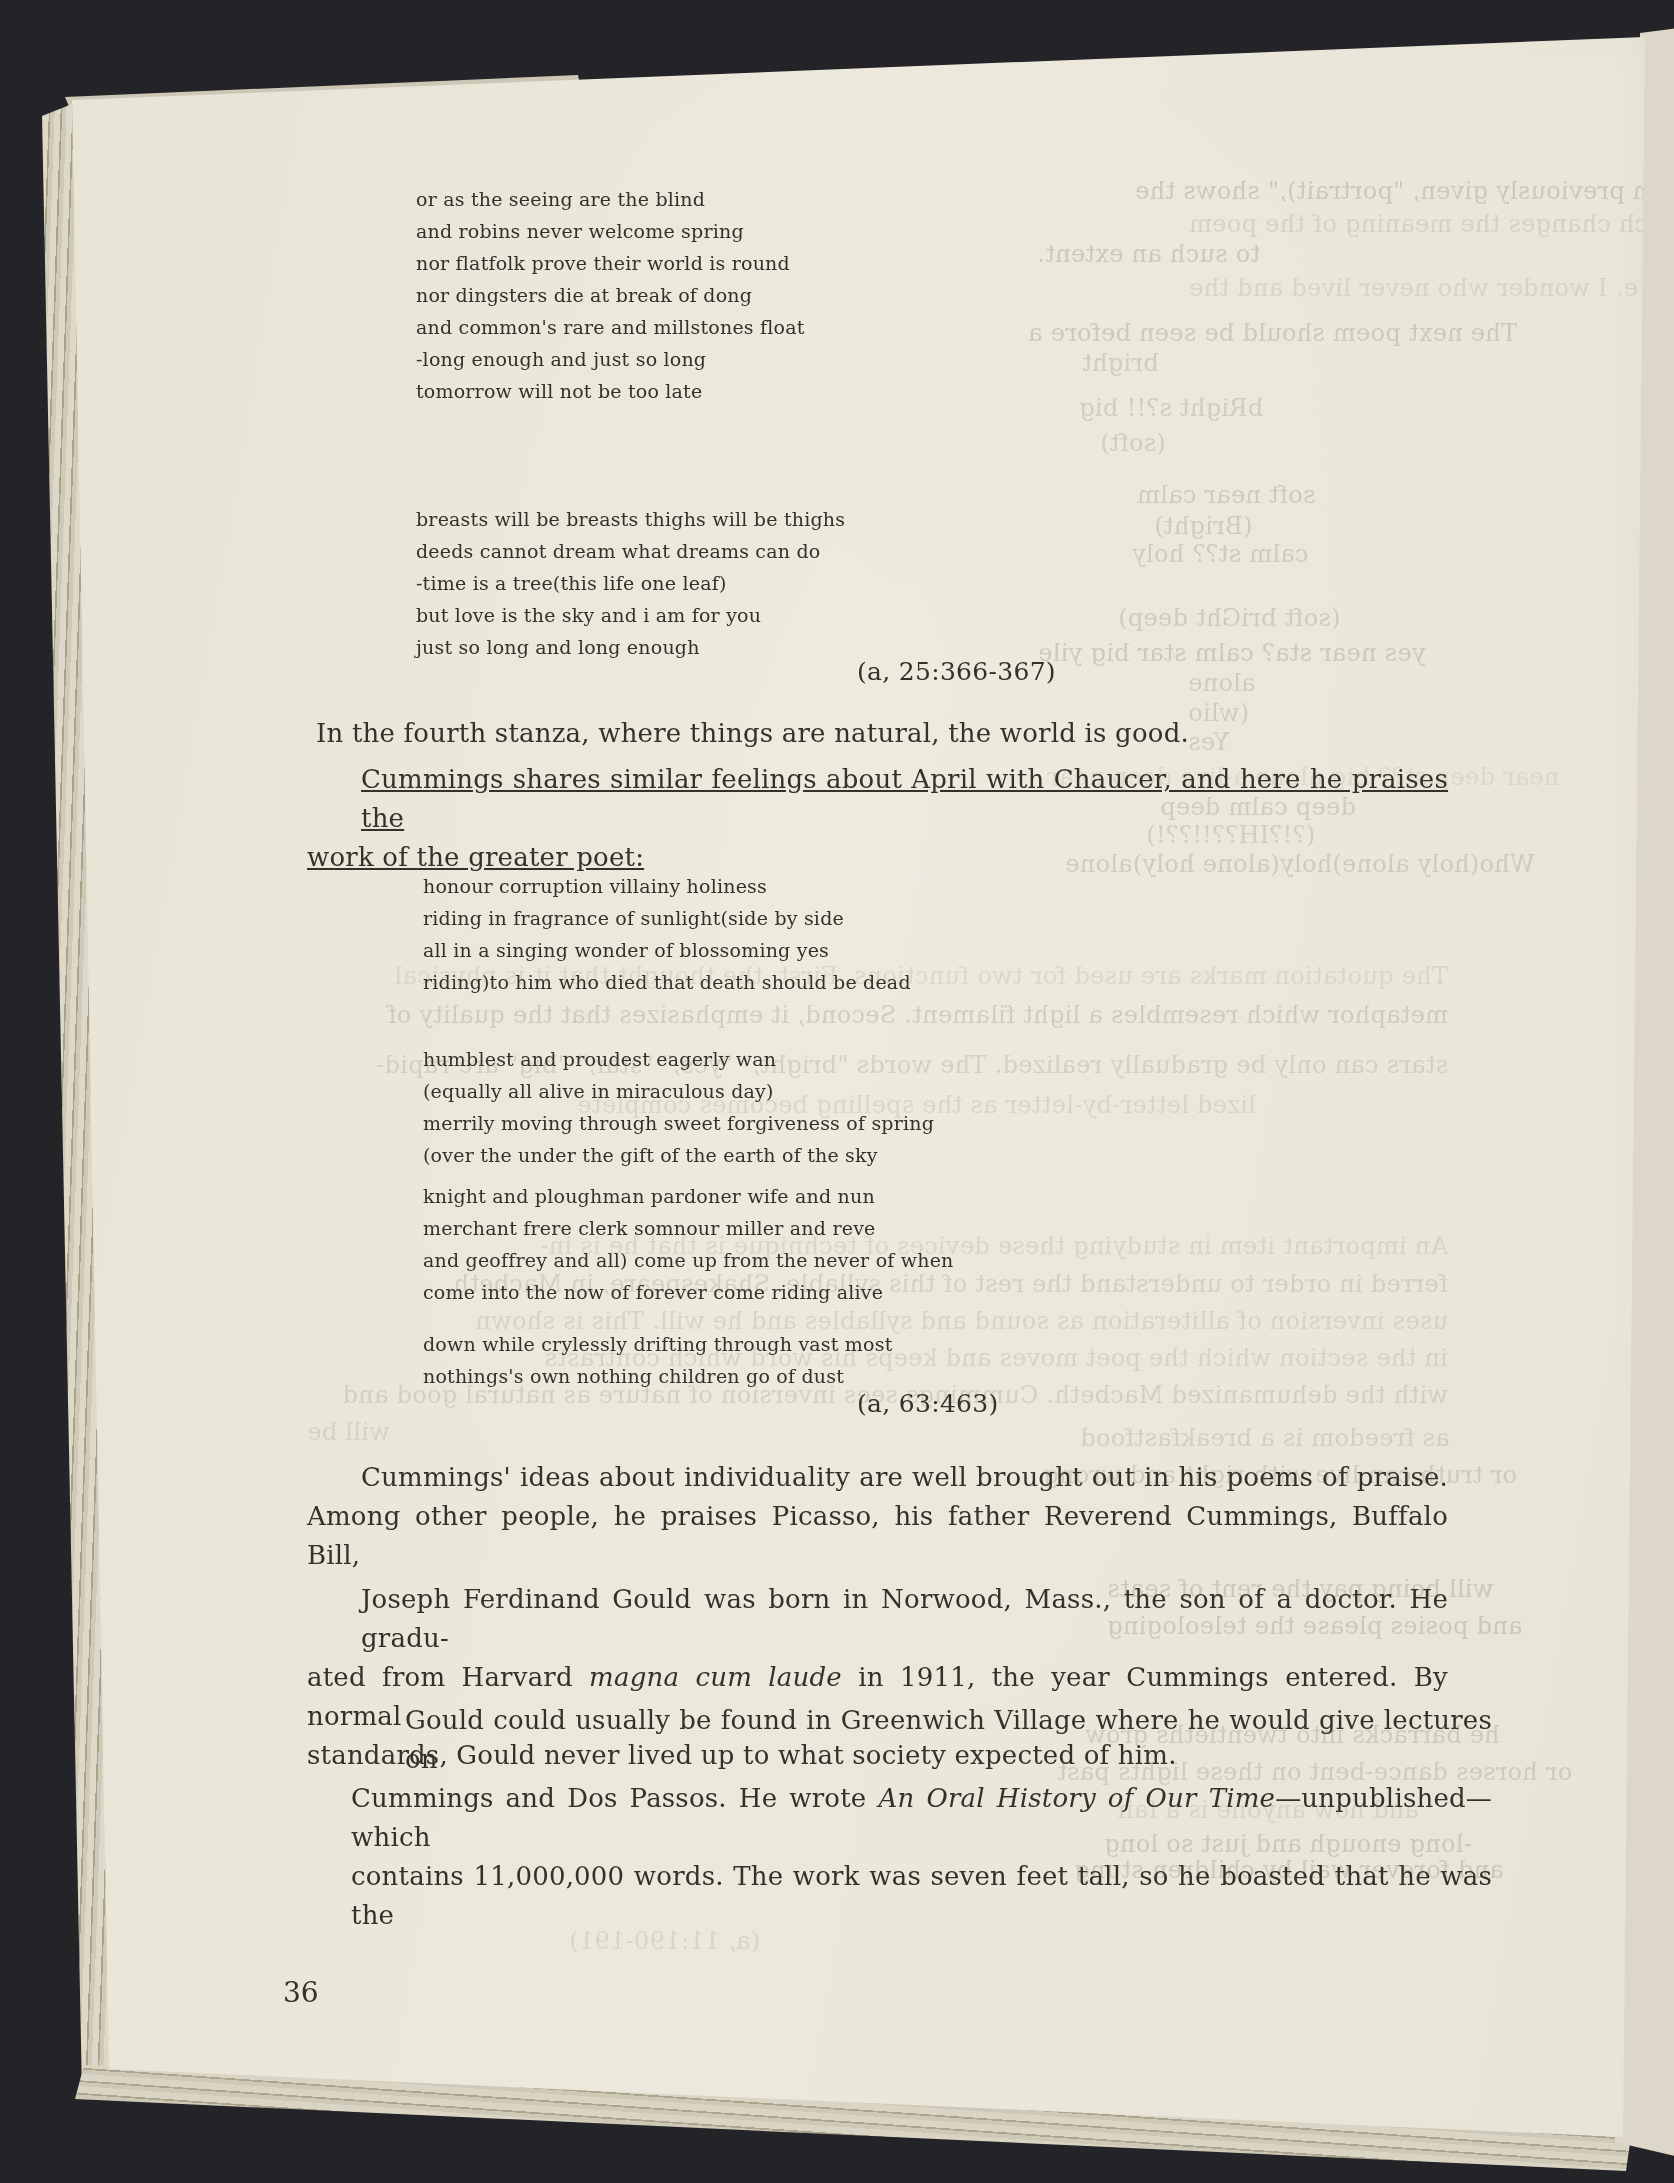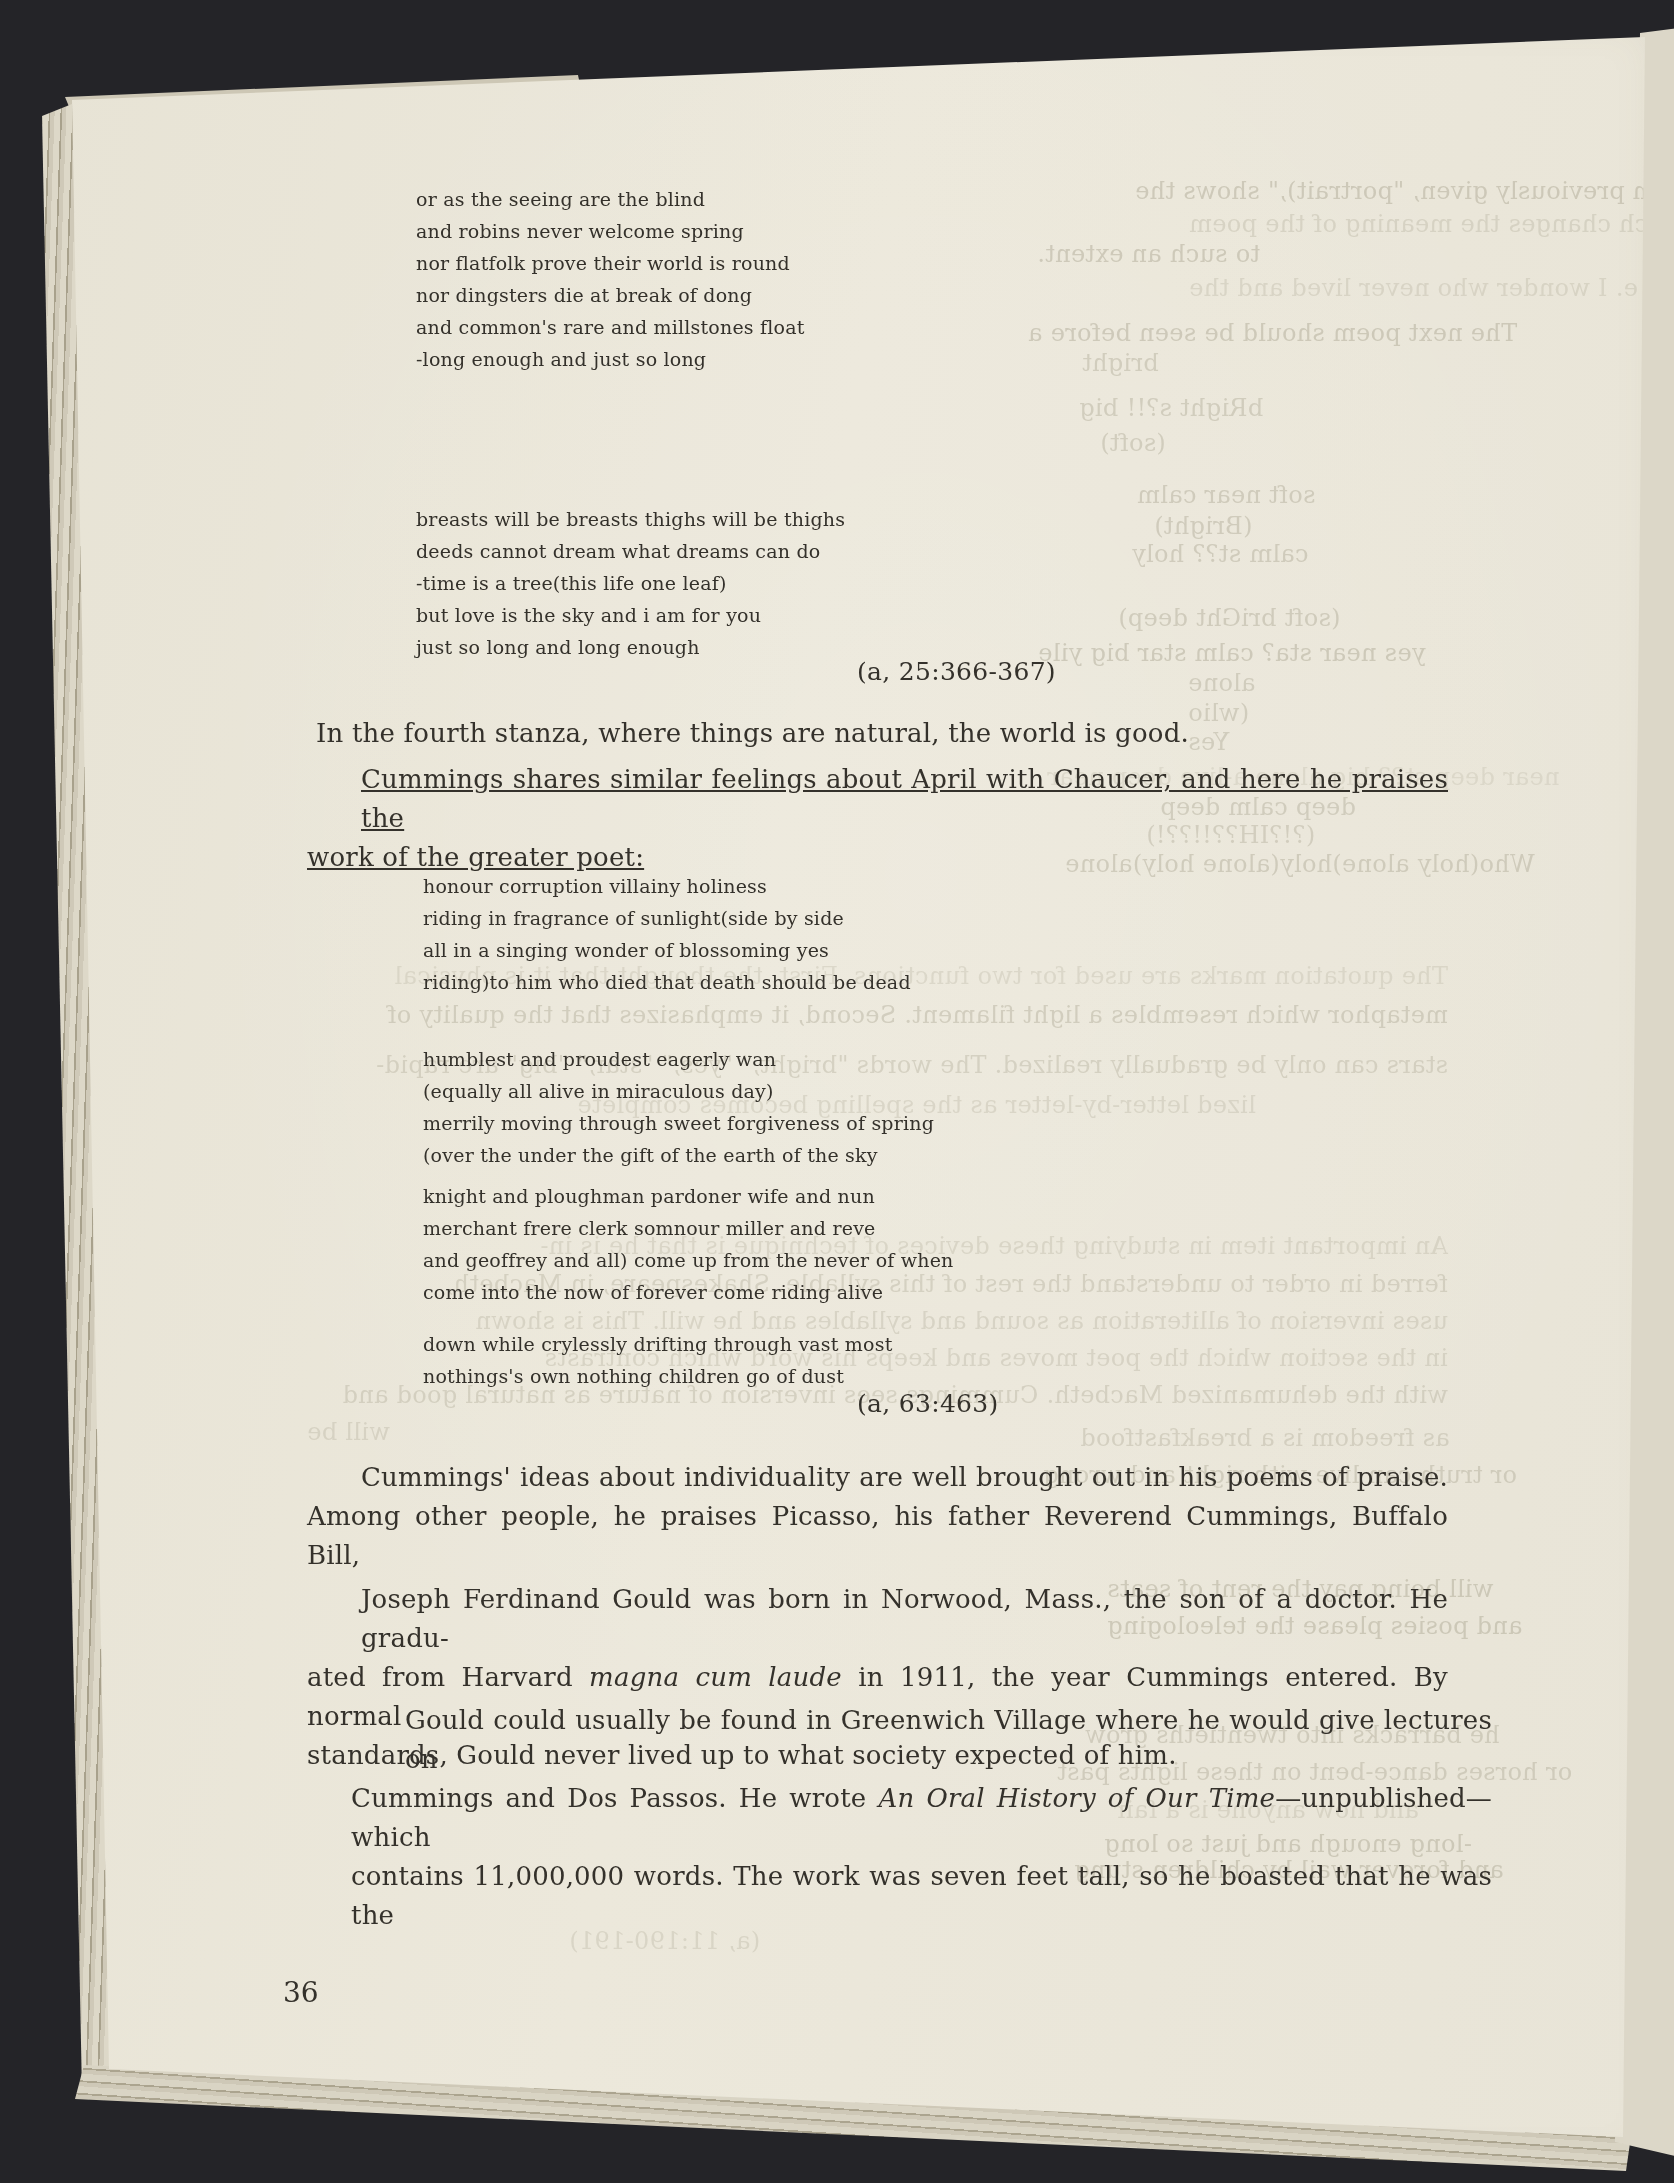--- a/index.html
+++ b/index.html
@@ -110,20 +110,21 @@
 
   <div class="text-layer">
 
     <div class="poem" style="left:416px;top:183px;">
       <div>or as the seeing are the blind</div>
       <div>and robins never welcome spring</div>
       <div>nor flatfolk prove their world is round</div>
       <div>nor dingsters die at break of dong</div>
       <div>and common's rare and millstones float</div>
       <div>-long enough and just so long</div>
+      <div>tomorrow will not be too late</div>
     </div>
     <div class="poem" style="left:416px;top:503px;">
       <div>breasts will be breasts thighs will be thighs</div>
       <div>deeds cannot dream what dreams can do</div>
       <div>-time is a tree(this life one leaf)</div>
       <div>but love is the sky and i am for you</div>
       <div>just so long and long enough</div>
     </div>
     <div class="citation" style="left:857px;top:657px;">(a, 25:366-367)</div>
 

